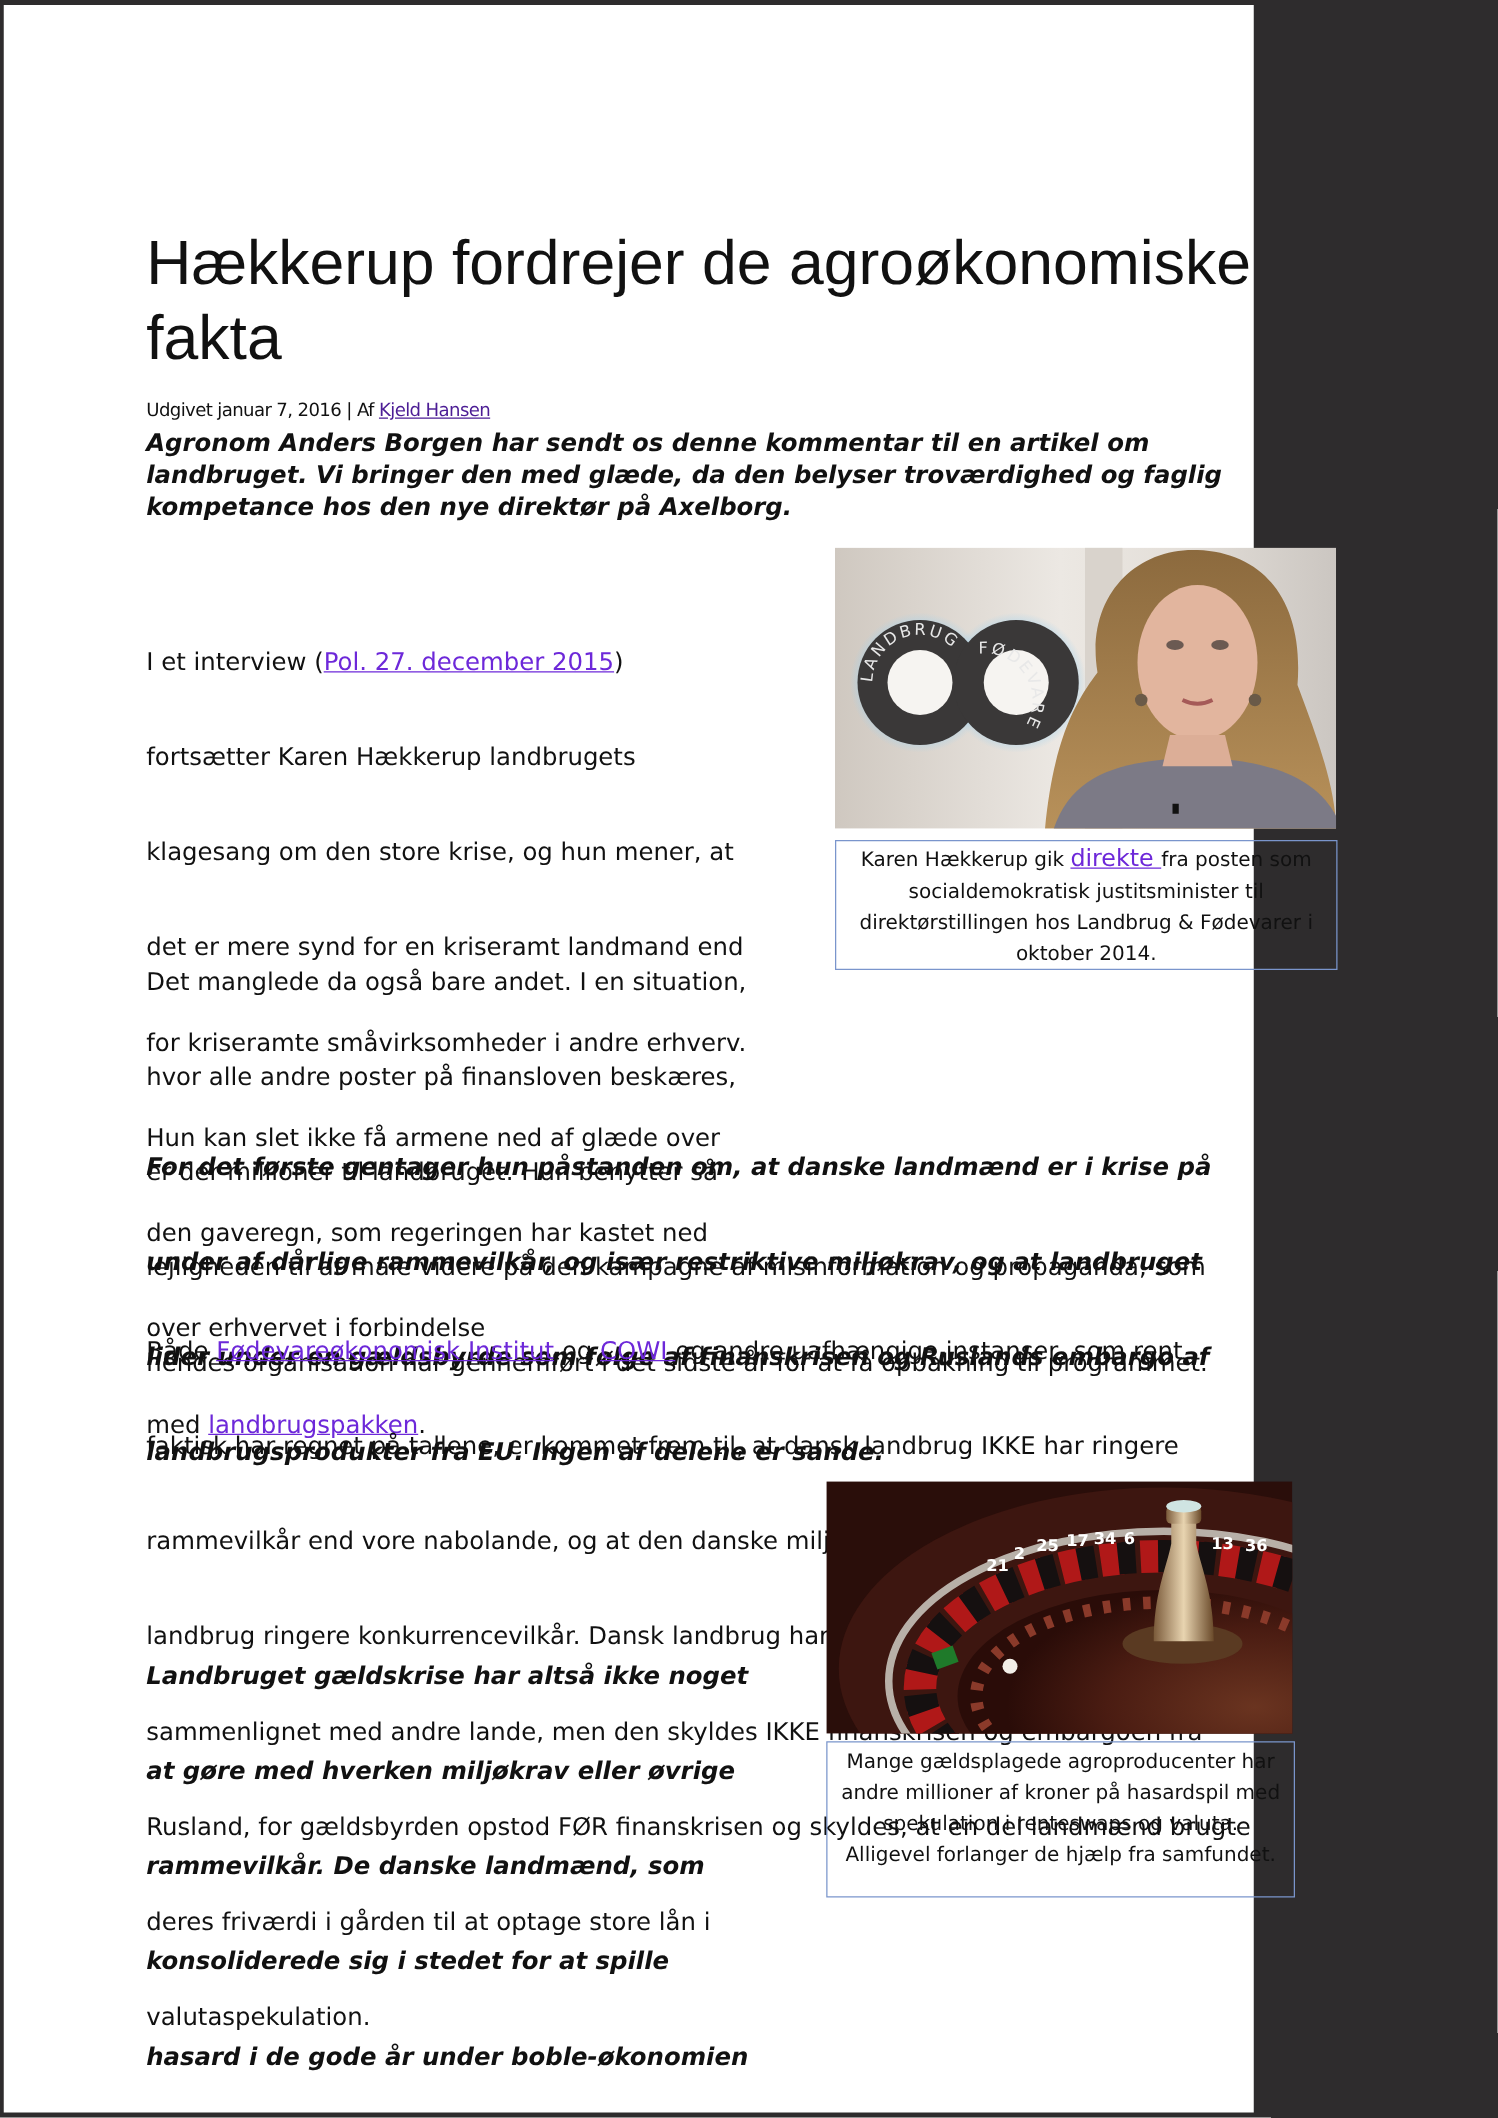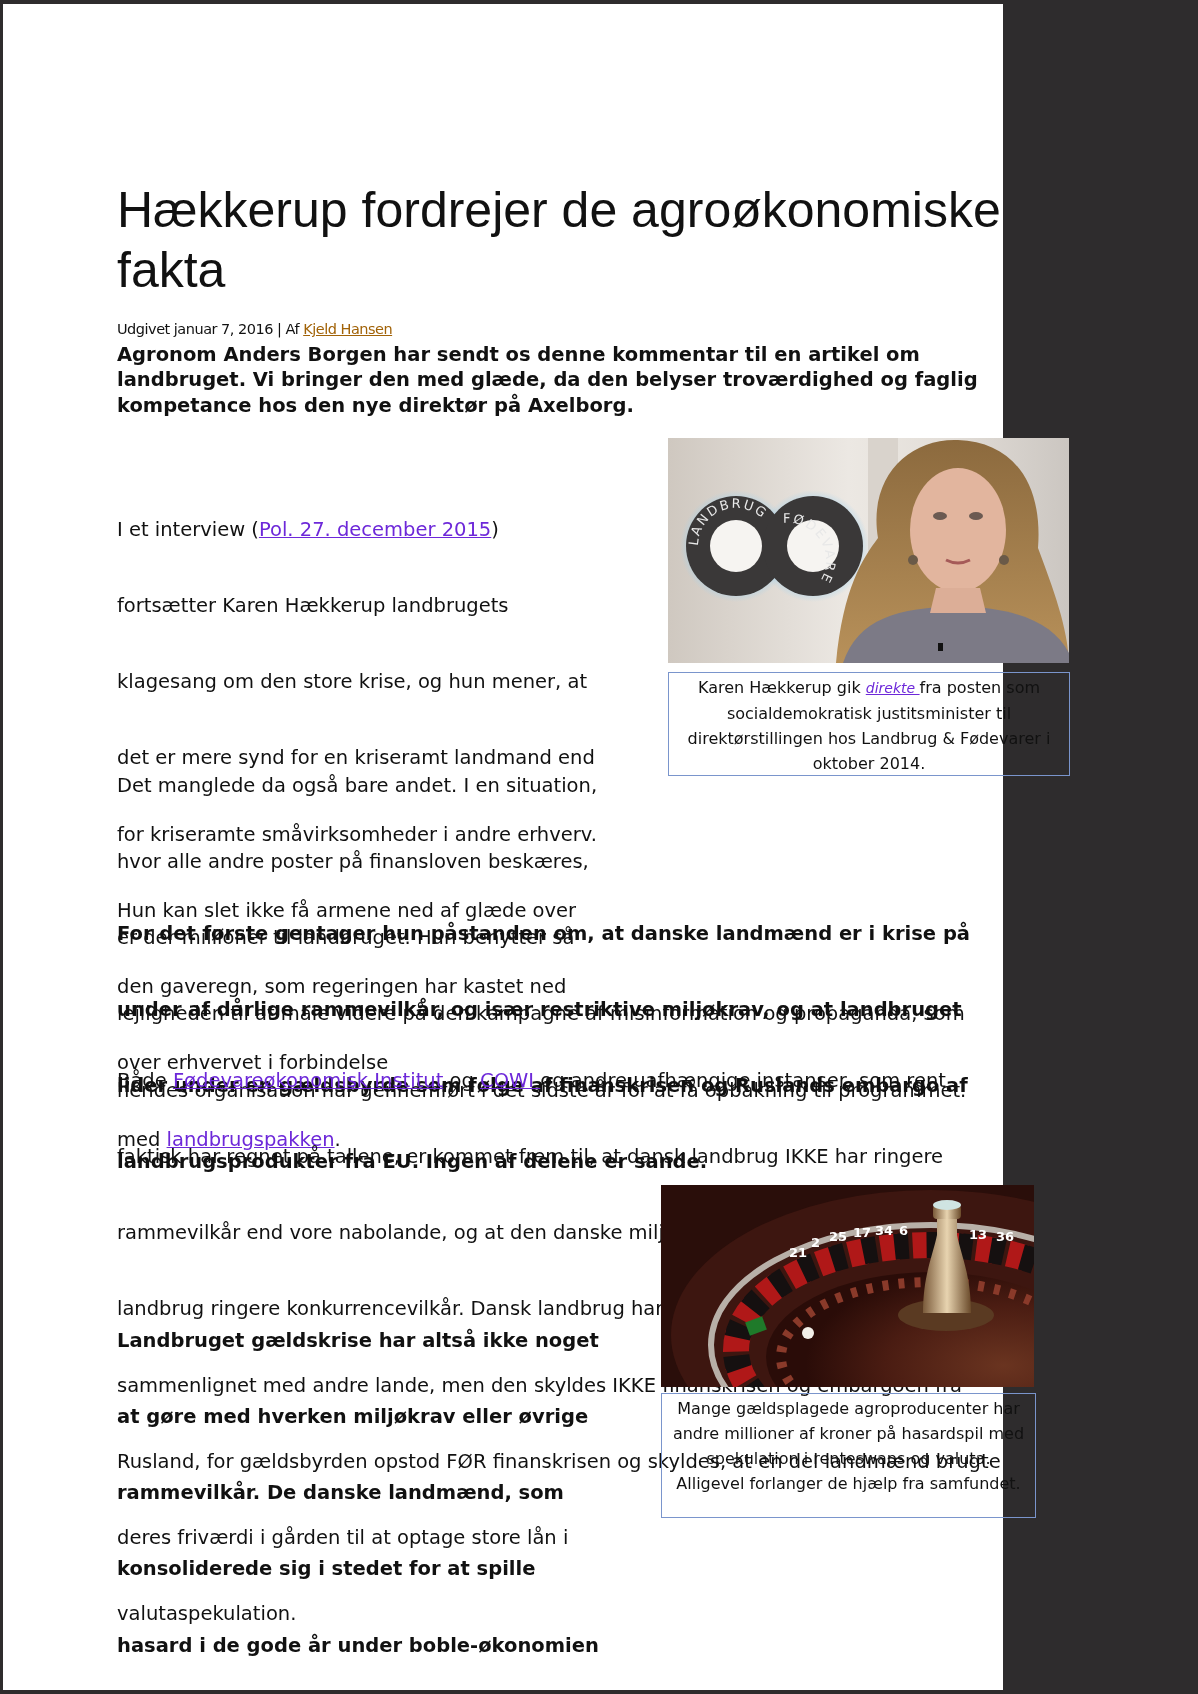--- a/index.html
+++ b/index.html
@@ -31,28 +31,28 @@
     font-weight: normal;
   }
   .meta {
     position: absolute;
     left: 114px; top: 317px;
     font-family: "DejaVu Sans", sans-serif;
     font-size: 14.5px;
     color: #111;
     letter-spacing: -0.5px;
   }
-  .meta a { color: #a16207; text-decoration: underline; }
+  .meta a { color: #4c1d95; text-decoration: underline; }
   .body-text {
     font-family: "DejaVu Sans", sans-serif;
     font-size: 19.5px;
     line-height: 25.4px;
     color: #111;
   }
-  .bold { font-weight: bold; }
+  .bold { font-weight: bold; font-style: italic; }
   .lead {
     position: absolute;
     left: 114px; top: 338px;
     width: 960px;
   }
   .link { color: #6d28d9; text-decoration: underline; }
   .block {
     position: absolute;
     left: 114px;
     white-space: pre;
@@ -65,21 +65,21 @@
     position: absolute;
     border: 1.5px solid #7a95cc;
     box-sizing: border-box;
     font-family: "DejaVu Sans", sans-serif;
     font-size: 16px;
     line-height: 25px;
     text-align: center;
     color: #111;
     padding: 2px 4px;
   }
-  .caption-box .link { font-size: 14px; font-style: italic; }
+  .caption-box .link { font-size: 19px; }
 </style>
 </head>
 <body>
 
 <div class="page">
   <div class="content">
 
     <h1 class="title">
       <span>Hækkerup fordrejer de agroøkonomiske</span><br>
       <span>fakta</span>

